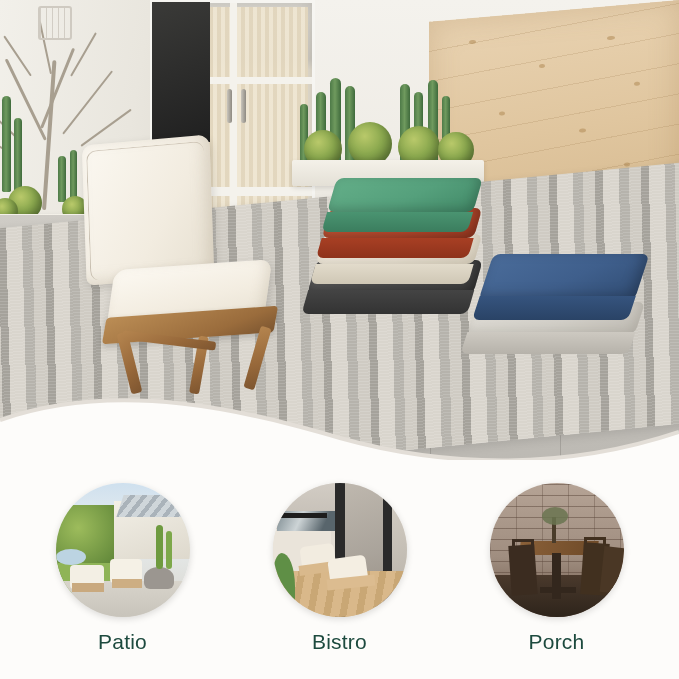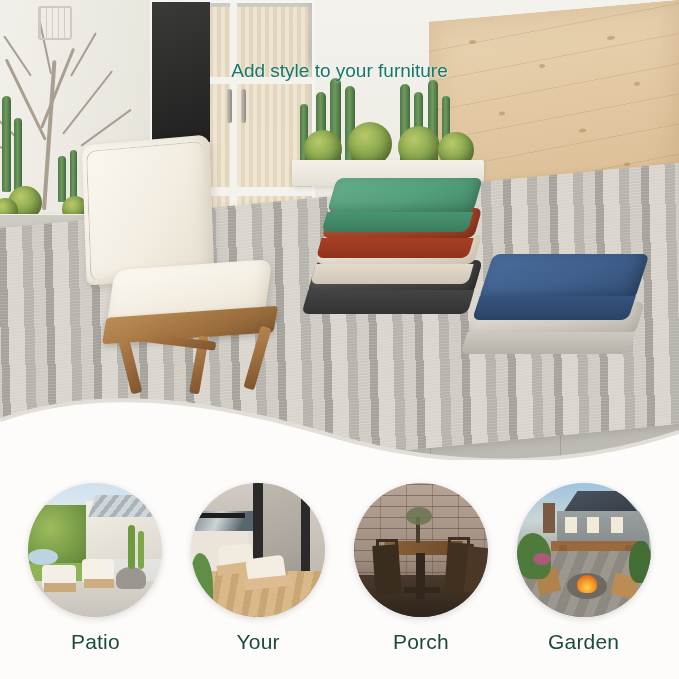--- a/index.html
+++ b/index.html
@@ -317,21 +317,20 @@
         <div class="side" style="background:linear-gradient(180deg,#cdc9c1,#b6b2aa);height:22px;"></div>
       </div>
 
       <div class="cush" style="left:6px;top:2px;width:156px;height:46px;transform:skewX(-18deg);">
         <div class="top" style="background:linear-gradient(150deg,#4a6c9a,#3f5f8c 55%,#314d74);
               box-shadow:inset -5px -4px 12px rgba(0,0,0,.25);"></div>
         <div class="side" style="background:linear-gradient(180deg,#36547e,#2a4366);height:24px;"></div>
       </div>
     </div>
 
-    <div class="subhead">Add style to your furniture</div>
   </div>
 
   <svg class="wave" viewBox="0 0 679 130" preserveAspectRatio="none">
     <path d="M0,40 C120,-2 250,32 340,58 C440,86 560,92 679,52 L679,130 L0,130 Z" fill="#fdfcfa"></path>
     <path d="M0,40 C120,-2 250,32 340,58 C440,86 560,92 679,52" fill="none" stroke="#e3ded7" stroke-width="4"></path>
   </svg>
 
   <div class="bottom">
     <div class="cards">
 
@@ -371,21 +370,21 @@
           <div class="sc" style="left:110px;top:0;width:9px;height:134px;background:#2a2a2a;"></div>
           <div class="sc" style="left:119px;top:0;width:20px;height:134px;background:linear-gradient(160deg,#d6d0c6,#b4aea5);"></div>
           <div class="sc" style="left:0;top:88px;width:134px;height:46px;
                background:repeating-linear-gradient(100deg,#d9b88a 0 9px,#c9a775 9px 16px);"></div>
           <div class="sc" style="left:28px;top:62px;width:34px;height:26px;border-radius:5px 5px 2px 2px;background:#f2ece0;transform:rotate(-8deg);"></div>
           <div class="sc" style="left:26px;top:80px;width:44px;height:10px;background:#d9b98c;transform:rotate(-8deg);"></div>
           <div class="sc" style="left:56px;top:74px;width:38px;height:28px;border-radius:5px 5px 2px 2px;background:#f4eee2;transform:rotate(-8deg);"></div>
           <div class="sc" style="left:54px;top:94px;width:48px;height:11px;background:#dcbc90;transform:rotate(-6deg);"></div>
           <div class="sc" style="left:0;top:70px;width:22px;height:56px;border-radius:40% 60% 20% 30%;background:#5f8f46;"></div>
         </div>
-        <div class="card-label">Your</div>
+        <div class="card-label">Bistro</div>
       </div>
 
       <div class="card">
         <div class="card-circle">
           <div class="sc" style="inset:0;
                background:
                  repeating-linear-gradient(0deg, rgba(90,70,58,.5) 0 1px, rgba(0,0,0,0) 1px 11px),
                  repeating-linear-gradient(90deg, rgba(90,70,58,.35) 0 1px, rgba(0,0,0,0) 1px 26px),
                  linear-gradient(180deg,#b5a395 0%,#a08e80 55%,#6b5648 100%);"></div>
           <div class="sc" style="left:0;top:92px;width:134px;height:42px;
@@ -398,44 +397,17 @@
           <div class="sc" style="left:52px;top:24px;width:26px;height:18px;border-radius:50%;background:#6a7450;opacity:.85;"></div>
           <div class="sc" style="left:20px;top:62px;width:26px;height:50px;background:#3b2c20;transform:rotate(-4deg);"></div>
           <div class="sc" style="left:22px;top:56px;width:22px;height:18px;border:3px solid #3b2c20;background:transparent;"></div>
           <div class="sc" style="left:92px;top:60px;width:26px;height:52px;background:#41301f;transform:rotate(4deg);"></div>
           <div class="sc" style="left:94px;top:54px;width:22px;height:18px;border:3px solid #41301f;background:transparent;"></div>
           <div class="sc" style="left:112px;top:64px;width:20px;height:46px;background:#4a3725;transform:rotate(6deg);"></div>
         </div>
         <div class="card-label">Porch</div>
       </div>
 
-      <div class="card">
-        <div class="card-circle">
-          <div class="sc" style="inset:0;background:linear-gradient(180deg,#9fc4de 0%,#c9d6d6 28%,#9a958c 62%,#86817a 100%);"></div>
-          <div class="sc" style="left:34px;top:8px;width:96px;height:26px;
-               background:linear-gradient(160deg,#4c5560,#333a44);
-               clip-path:polygon(10% 100%,28% 0,72% 0,96% 100%);"></div>
-          <div class="sc" style="left:40px;top:28px;width:92px;height:38px;background:linear-gradient(180deg,#9aa0a0,#858b8c);"></div>
-          <div class="sc" style="left:48px;top:34px;width:12px;height:16px;background:#f0ead9;"></div>
-          <div class="sc" style="left:70px;top:34px;width:12px;height:16px;background:#f0ead9;"></div>
-          <div class="sc" style="left:94px;top:34px;width:12px;height:16px;background:#f0ead9;"></div>
-          <div class="sc" style="left:26px;top:20px;width:12px;height:30px;background:#7a5a45;"></div>
-          <div class="sc" style="left:34px;top:58px;width:90px;height:10px;background:#9a6a3e;"></div>
-          <div class="sc" style="left:42px;top:62px;width:8px;height:42px;background:#8e5f36;"></div>
-          <div class="sc" style="left:108px;top:62px;width:8px;height:40px;background:#8e5f36;"></div>
-          <div class="sc" style="left:0;top:68px;width:134px;height:66px;
-               background:repeating-linear-gradient(112deg,#8d8880 0 10px,#9d988f 10px 19px);"></div>
-          <div class="sc" style="left:50px;top:90px;width:40px;height:26px;border-radius:50%;background:#6e6a63;"></div>
-          <div class="sc" style="left:60px;top:92px;width:20px;height:18px;border-radius:50% 50% 40% 40%;
-               background:radial-gradient(circle at 50% 70%,#ffd24a,#f08a22 55%,#c34a12);"></div>
-          <div class="sc" style="left:20px;top:86px;width:22px;height:24px;background:#b0824c;transform:rotate(-12deg);"></div>
-          <div class="sc" style="left:96px;top:92px;width:24px;height:22px;background:#bb8d55;transform:rotate(14deg);"></div>
-          <div class="sc" style="left:0;top:50px;width:34px;height:46px;border-radius:46% 54% 30% 40%;background:#4e7a3c;"></div>
-          <div class="sc" style="left:112px;top:58px;width:22px;height:42px;border-radius:50% 40% 30% 40%;background:#446d36;"></div>
-          <div class="sc" style="left:16px;top:70px;width:18px;height:12px;border-radius:50%;background:#c4538a;opacity:.8;"></div>
-        </div>
-        <div class="card-label">Garden</div>
-      </div>
 
     </div>
   </div>
 
 </div>
 
 </body></html>

